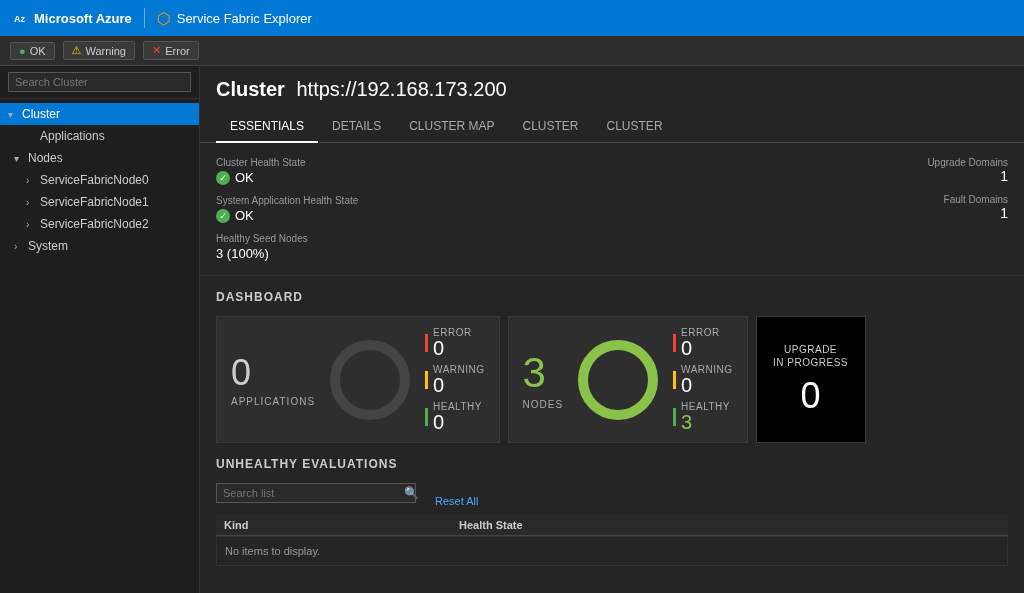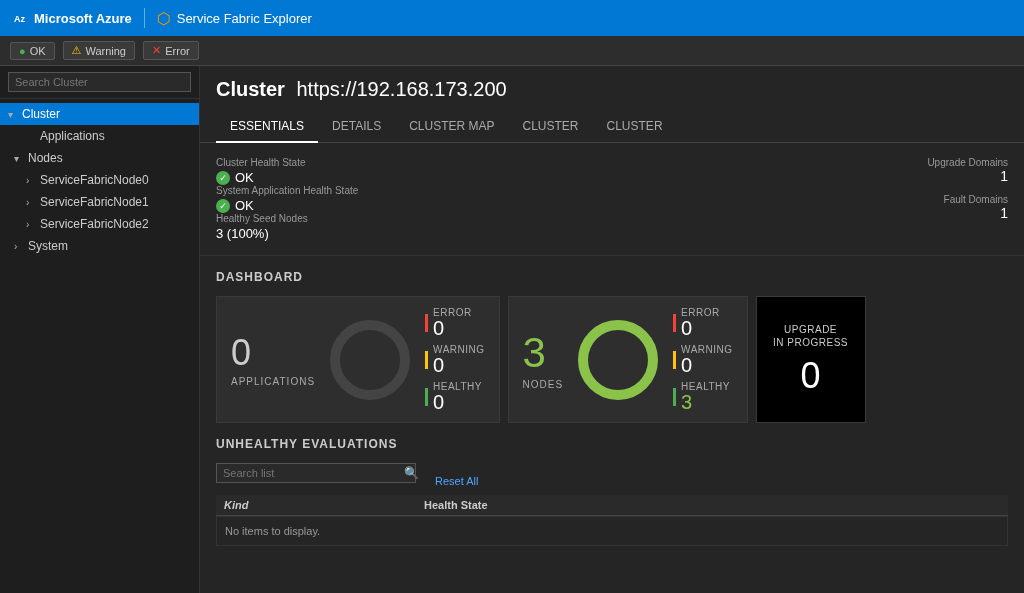--- a/index.html
+++ b/index.html
@@ -39,21 +39,21 @@
     #content-header h1 { font-size: 20px; font-weight: 300; color: #fff; margin-bottom: 10px; }
     #content-header h1 span { font-weight: 600; }
 
     
     #tabs { display: flex; border-bottom: 1px solid #444; padding: 0 16px; gap: 0; }
     .tab { padding: 8px 14px; font-size: 12px; color: #aaa; cursor: pointer; border-bottom: 2px solid transparent; margin-bottom: -1px; }
     .tab.active { color: #fff; border-bottom-color: #fff; }
 
     
     #essentials { padding: 14px 16px; border-bottom: 1px solid #333; display: flex; justify-content: space-between; }
-    .essentials-left { display: flex; flex-direction: column; }
+    .essentials-left { display: flex; flex-direction: column; gap: 10px; }
     .essentials-right { display: flex; flex-direction: column; gap: 10px; text-align: right; }
     .health-item label { font-size: 10px; color: #999; display: block; margin-bottom: 2px; }
     .health-value { display: flex; align-items: center; gap: 5px; font-size: 13px; color: #fff; }
     .ok-circle { width: 14px; height: 14px; border-radius: 50%; background: #4caf50; display: inline-flex; align-items: center; justify-content: center; flex-shrink: 0; }
     .ok-circle::after { content: '✓'; color: #fff; font-size: 9px; }
     .metric-label { font-size: 10px; color: #999; }
     .metric-value { font-size: 14px; color: #fff; font-weight: 500; }
     .seed-nodes-label { font-size: 10px; color: #999; margin-bottom: 2px; }
     .seed-nodes-value { font-size: 13px; color: #fff; }
 
@@ -77,21 +77,21 @@
     .upgrade-title { font-size: 10px; color: #ccc; letter-spacing: 0.5px; text-align: center; line-height: 1.3; margin-bottom: 6px; }
     .upgrade-number { font-size: 36px; color: #fff; font-weight: 300; }
 
     
     #unhealthy { padding: 0 16px 14px 16px; }
     #unhealthy h2 { font-size: 12px; font-weight: 700; color: #ccc; letter-spacing: 1px; margin-bottom: 8px; }
     .search-row { display: flex; align-items: center; gap: 8px; margin-bottom: 8px; }
     .search-row input { width: 200px; background: #2a2a2a; border: 1px solid #555; color: #ccc; padding: 3px 6px; font-size: 11px; outline: none; }
     .reset-link { color: #4da6ff; font-size: 11px; cursor: pointer; margin-top: 16px; }
     .table-header { display: flex; padding: 4px 8px; border-bottom: 1px solid #444; font-size: 11px; font-weight: 600; color: #ccc; background: #2a2a2a; }
-    .table-header .col-kind { width: 200px; font-style: italic; }
+    .table-header .col-kind { width: 235px; }
     .table-header .col-health { flex: 1; }
     .table-empty { padding: 8px; font-size: 11px; color: #999; background: #252525; border: 1px solid #333; }
 
     
     .indent1 { padding-left: 14px; }
     .indent2 { padding-left: 26px; }
   </style>
 </head>
 <body>
 

